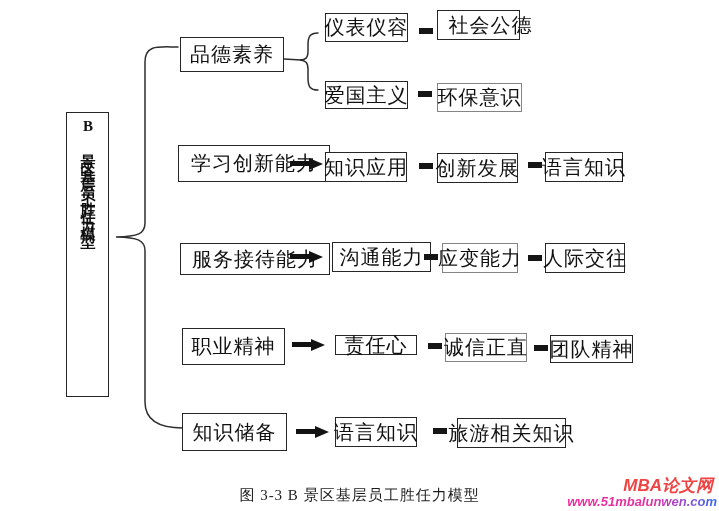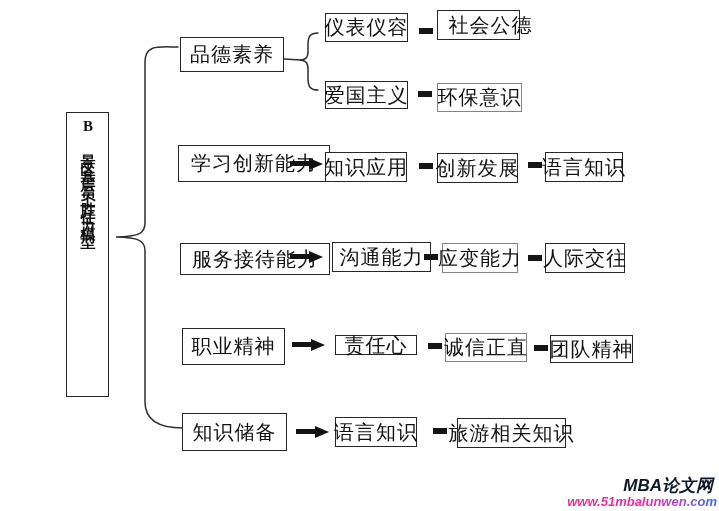--- a/index.html
+++ b/index.html
@@ -25,21 +25,21 @@
   .arrow .shaft{width:19px;height:5px;background:#121212;}
   .arrow .head{width:0;height:0;border-left:14px solid #121212;border-top:6.5px solid transparent;border-bottom:6.5px solid transparent;}
   .dash{position:absolute;width:14px;height:6px;background:#151515;}
   .caption{
     position:absolute;left:0;top:486px;width:719px;text-align:center;
     font-size:15px;color:#1c1c1c;letter-spacing:1px;
   }
   .wm-name{
     position:absolute;right:6px;top:474px;
     font-family:"Liberation Sans","DejaVu Sans",sans-serif;
-    font-style:italic;font-weight:bold;font-size:17px;color:#0f172a;
+    font-style:italic;font-weight:bold;font-size:17px;color:#ef4444;
   }
   .wm-url{
     position:absolute;right:2px;top:494px;
     font-family:"Liberation Sans","DejaVu Sans",sans-serif;
     font-style:italic;font-weight:bold;font-size:13px;
     background:linear-gradient(90deg,#ec2a9a 0%,#e0309f 55%,#9a4bd4 78%,#2f6ef0 100%);
     -webkit-background-clip:text;background-clip:text;color:transparent;
   }
 </style>
 </head>
@@ -98,17 +98,18 @@
 
   <div class="box" style="left:182px;top:413px;width:105px;height:38px;">知识储备</div>
   <div class="arrow" style="left:296px;top:425px;">
     <span class="shaft"></span>
       <span class="head"></span>
   </div>
   <div class="box" style="left:335px;top:417px;width:82px;height:30px;">语言知识</div>
   <div class="dash" style="left:433px;top:428px;"></div>
   <div class="box" style="left:457px;top:418px;width:109px;height:30px;">旅游相关知识</div>
 
+  <div class="caption">图 3-3 B 景区基层员工胜任力模型</div>
 
   <div class="wm-name">MBA论文网</div>
   <div class="wm-url">www.51mbalunwen.com</div>
 
 </div>
 
 </body></html>

